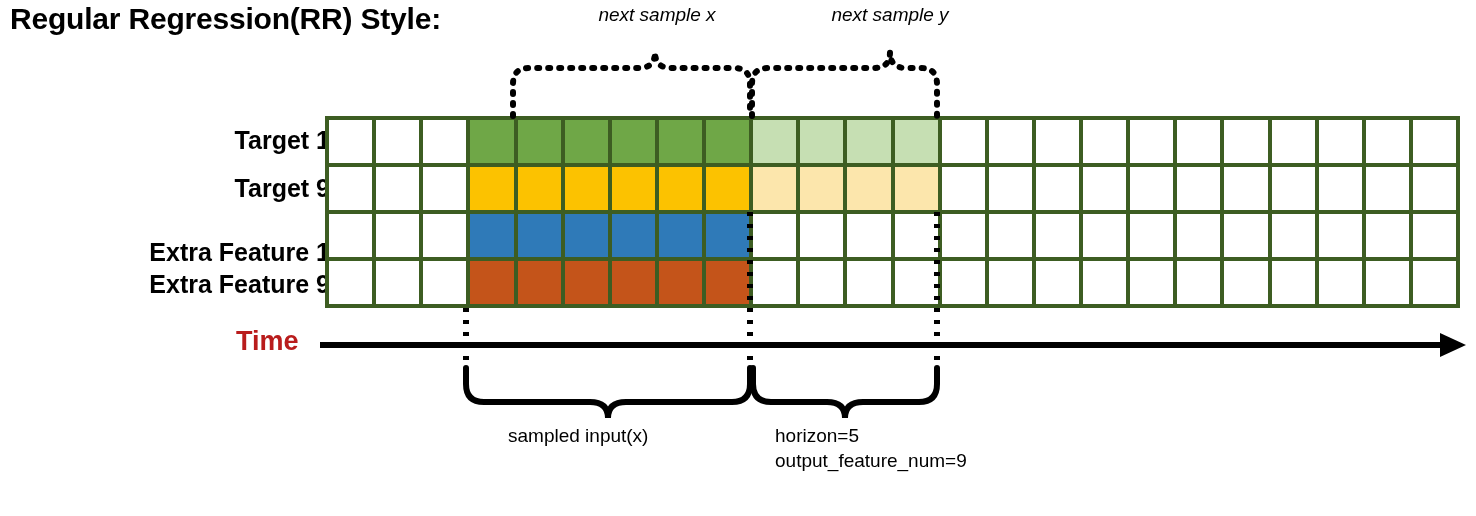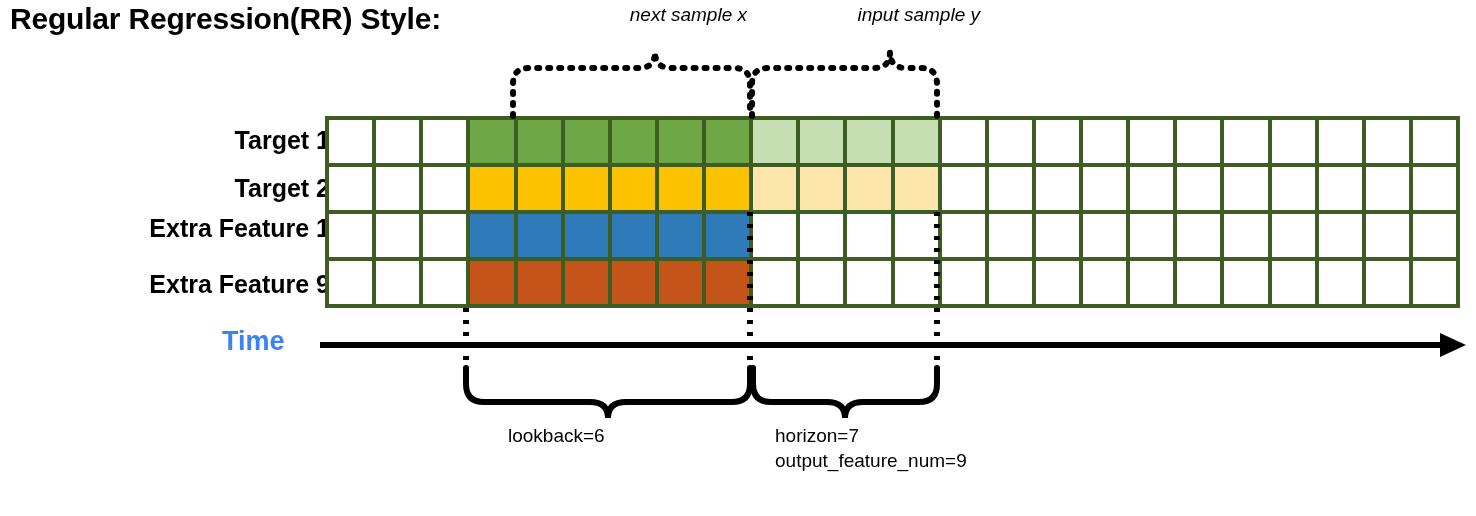--- a/index.html
+++ b/index.html
@@ -33,21 +33,21 @@
     white-space: nowrap;
   }
 
   
   .brace-label {
     font-size: 19px;
     font-style: italic;
     font-weight: 500;
     color: #000000;
     white-space: nowrap;
-    text-align: right;
+    text-align: center;
   }
   #lbl-next-x { left: 567px; top: 4px; width: 180px; }
   #lbl-next-y { left: 800px; top: 4px; width: 180px; }
 
   
   .row-label {
     right: 1146px;      
     font-size: 25px;
     font-weight: bold;
     color: #000000;
@@ -74,25 +74,25 @@
   .cell { background: #ffffff; }
   .c-green  { background: #6fa747; }
   .c-lgreen { background: #c6dfb3; }
   .c-gold   { background: #fcc200; }
   .c-lgold  { background: #fce6ac; }
   .c-blue   { background: #2f7ab8; }
   .c-orange { background: #c4541a; }
 
   
   #time-label {
-    left: 222px;
+    left: 236px;
     top: 326px;
     font-size: 27px;
     font-weight: bold;
-    color: #3b82f6;
+    color: #b91c1c;
     white-space: nowrap;
   }
   #time-axis { left: 320px; top: 330px; width: 1146px; height: 32px; }
 
   
   #overlay {
     left: 0; top: 0;
     width: 1476px; height: 516px;
     pointer-events: none;
   }
@@ -109,25 +109,25 @@
   #cap-output { left: 775px; top: 423px; }
 </style>
 </head>
 <body>
 
 <div id="stage">
 
   <div class="abs" id="title">Regular Regression(RR) Style:</div>
 
   <div class="abs brace-label" id="lbl-next-x">next sample x</div>
-  <div class="abs brace-label" id="lbl-next-y">input sample y</div>
+  <div class="abs brace-label" id="lbl-next-y">next sample y</div>
 
   <div class="abs row-label" style="top:116px">Target 1</div>
-  <div class="abs row-label" style="top:164px">Target 2</div>
-  <div class="abs row-label" style="top:204px">Extra Feature 1</div>
+  <div class="abs row-label" style="top:164px">Target 9</div>
+  <div class="abs row-label" style="top:228px">Extra Feature 1</div>
   <div class="abs row-label" style="top:260px">Extra Feature 9</div>
 
   <div class="abs" id="grid" style="background: rgb(61, 93, 34); grid-template-columns: repeat(24, 1fr); grid-template-rows: repeat(4, 1fr);">
       <div class="cell cell"></div>
       <div class="cell cell"></div>
       <div class="cell cell"></div>
       <div class="cell c-green"></div>
       <div class="cell c-green"></div>
       <div class="cell c-green"></div>
       <div class="cell c-green"></div>
@@ -253,21 +253,21 @@
     <g stroke="#000" stroke-width="6" fill="none" stroke-linecap="round">
       <path d="M 466,368 L 466,384 Q 466,402 484,402 L 590,402 Q 608,402 608,418 Q 608,402 626,402 L 732,402 Q 750,402 750,384 L 750,368"></path>
     </g>
 
     <g stroke="#000" stroke-width="6" fill="none" stroke-linecap="round">
       <path d="M 753,368 L 753,384 Q 753,402 771,402 L 827,402 Q 845,402 845,418 Q 845,402 863,402 L 919,402 Q 937,402 937,384 L 937,368"></path>
     </g>
   </svg>
 
   <div class="abs caption" id="cap-input">
-    <div>lookback=6</div>
+    <div>sampled input(x)</div>
   </div>
 
   <div class="abs caption" id="cap-output">
-    <div>horizon=7</div>
+    <div>horizon=5</div>
     <div>output_feature_num=9</div>
   </div>
 
 </div>
 
 </body></html>

